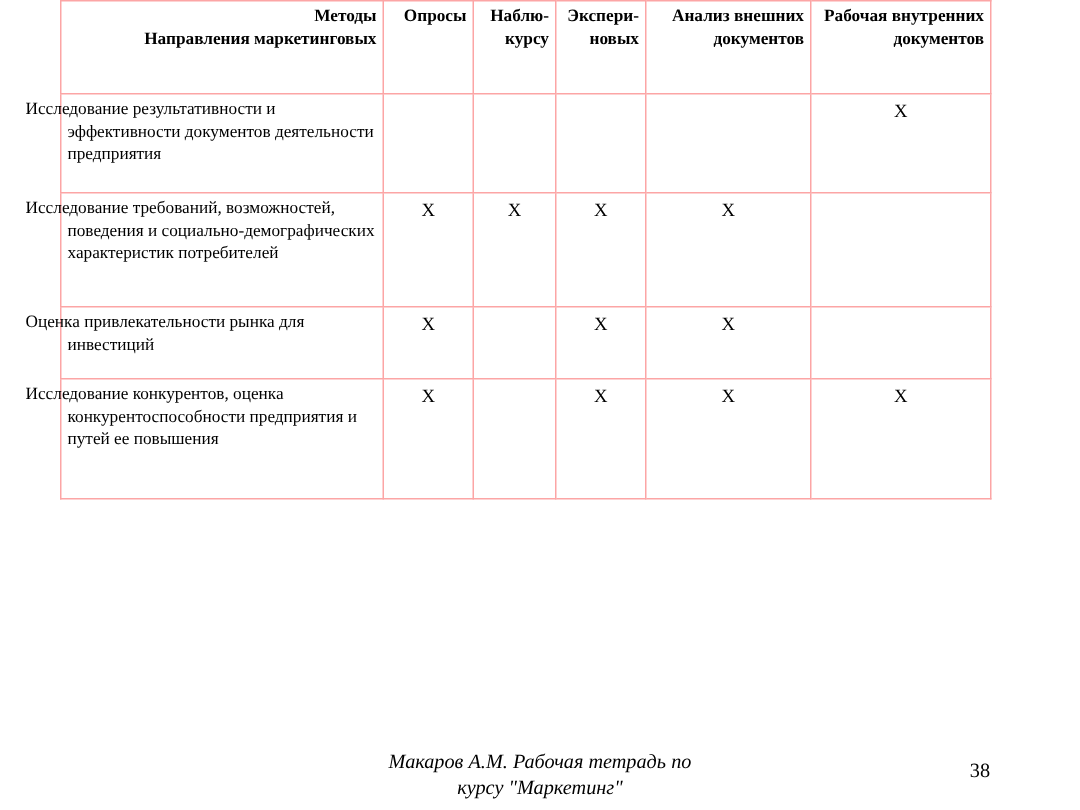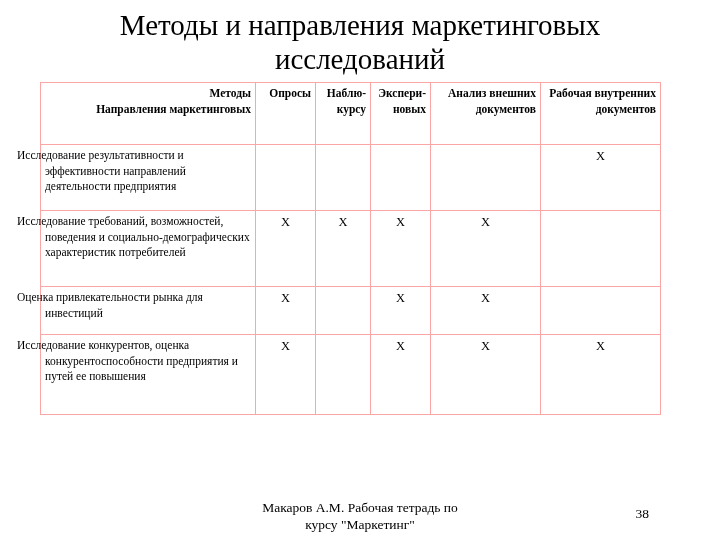--- a/index.html
+++ b/index.html
@@ -62,34 +62,33 @@
   tr.r4{height:80px;}
   tr.r5{height:86px;}
   .footer{
     position:absolute;
     left:0;bottom:6px;
     width:100%;
     text-align:center;
     font-size:13.5px;
     line-height:1.25;
     white-space:pre-line;
+    font-style:italic;
   }
   .pagenum{
     position:absolute;
-    right:71px;bottom:18px;
+    right:60px;bottom:18px;
     font-size:13.5px;
   }
 </style>
 </head>
 <body>
 
 <div class="slide">
 
-  <div class="title">Методы и направления маркетинговых
-исследований</div>
 
   <table class="grid">
     <colgroup>
       <col style="width:215px">
       <col style="width:60px">
       <col style="width:55px">
       <col style="width:60px">
       <col style="width:110px">
       <col style="width:120px">
     </colgroup>
@@ -105,21 +104,21 @@
         <th class="colhead">Экспери-
 новых</th>
         <th class="colhead center">Анализ внешних
 документов</th>
         <th class="colhead center">Рабочая внутренних
 документов</th>
       </tr>
     </thead>
     <tbody>
       <tr class="r1">
-        <td class="rowlabel">Исследование результативности и эффективности направлений деятельности предприятия</td>
+        <td class="rowlabel">Исследование результативности и эффективности документов деятельности предприятия</td>
         <td class="mark"></td>
         <td class="mark"></td>
         <td class="mark"></td>
         <td class="mark"></td>
         <td class="mark">Х</td>
       </tr>
       <tr class="r2">
         <td class="rowlabel">Исследование требований, возможностей, поведения и социально-демографических характеристик потребителей</td>
         <td class="mark">Х</td>
         <td class="mark">Х</td>

